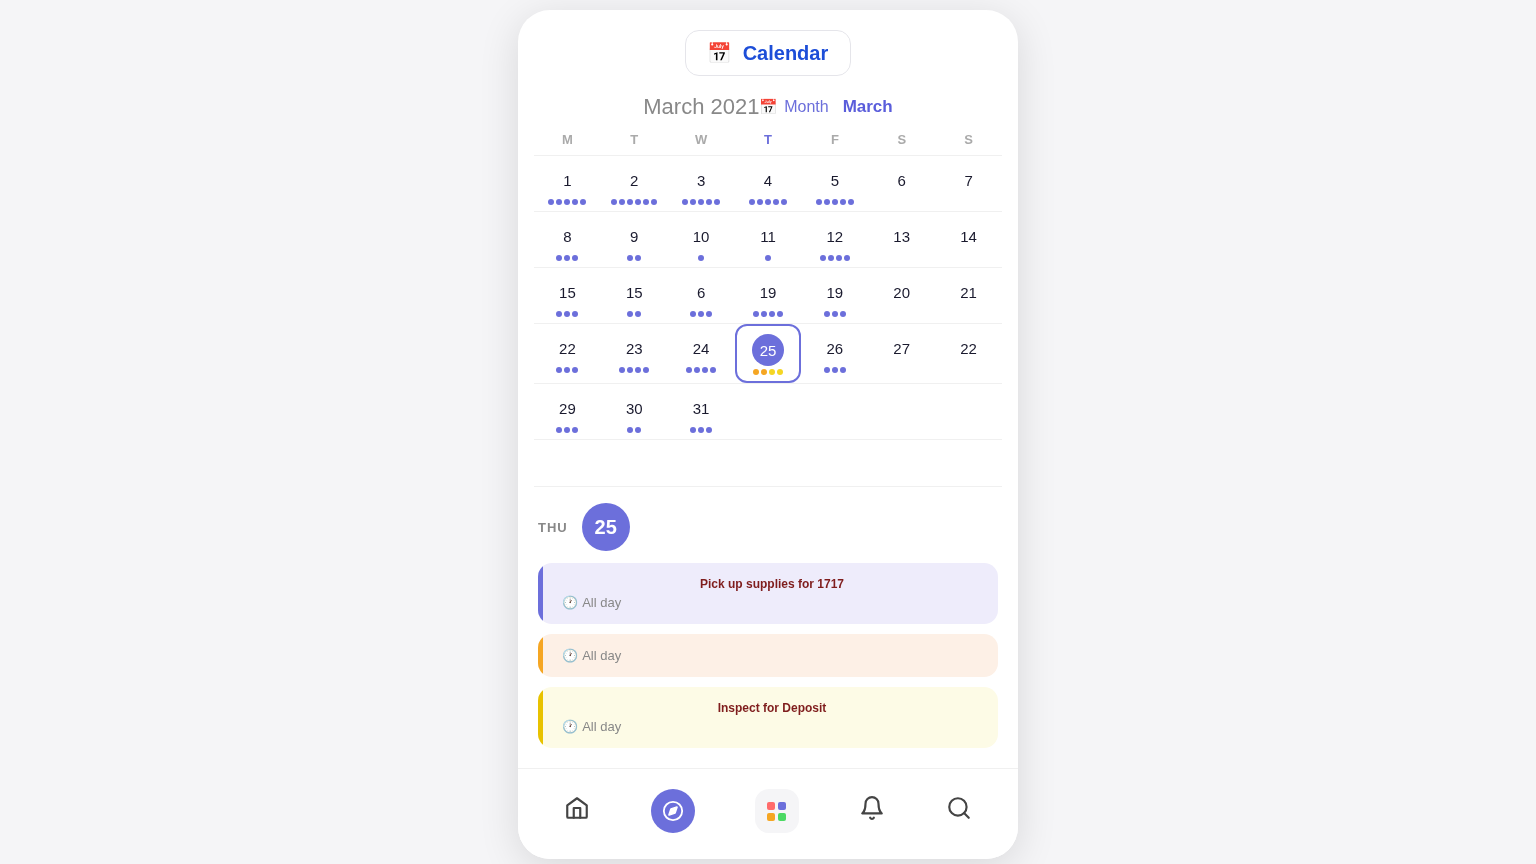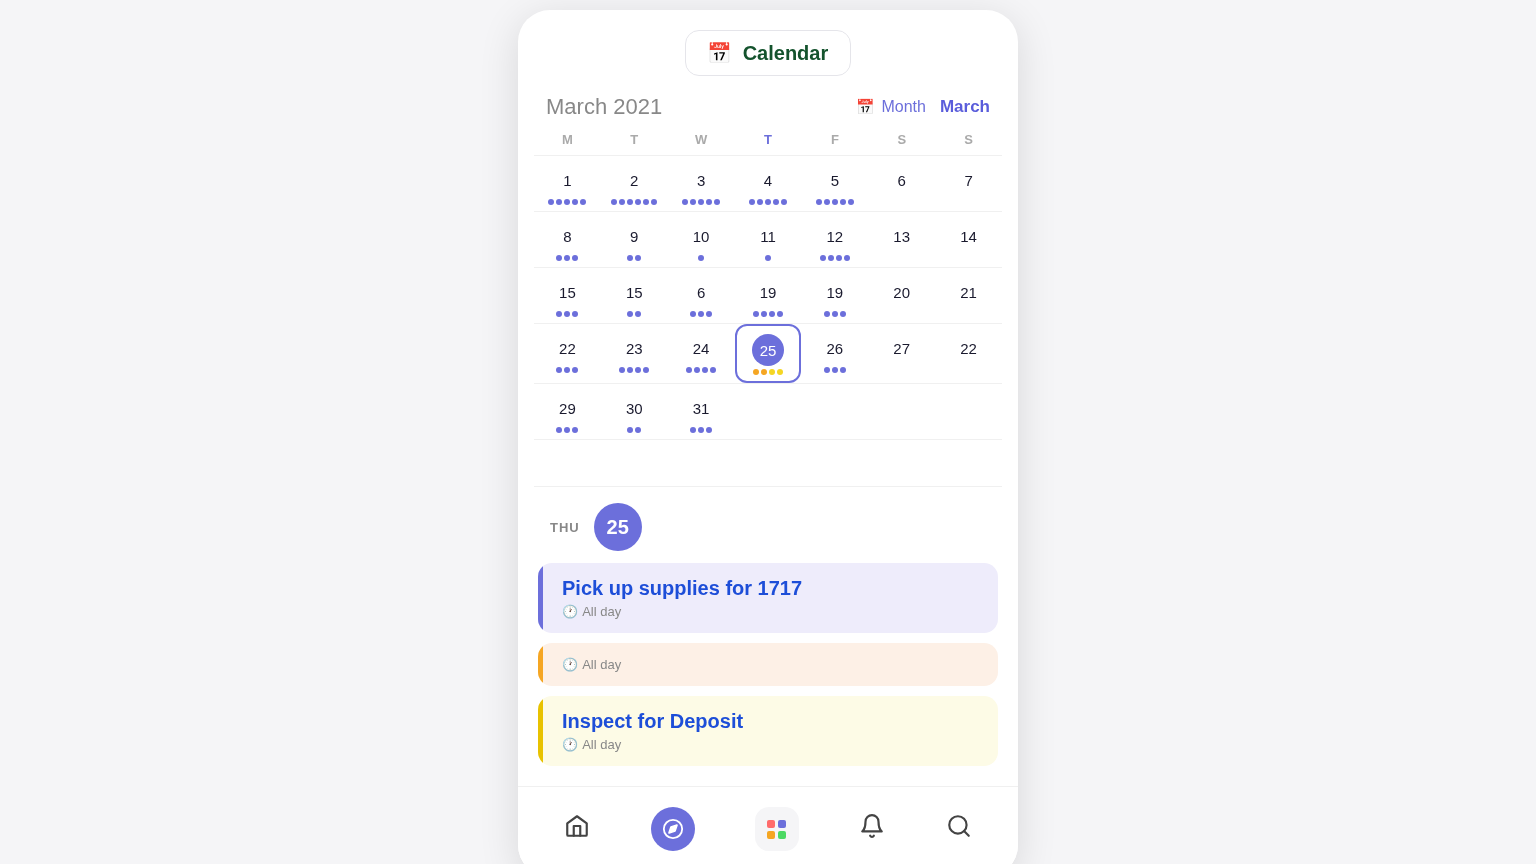--- a/index.html
+++ b/index.html
@@ -38,27 +38,27 @@
       padding: 10px 22px;
       cursor: pointer;
     }
     .calendar-icon {
       color: #6c6fdb;
       font-size: 20px;
     }
     .calendar-title-text {
       font-size: 20px;
       font-weight: 600;
-      color: #14532d;
+      color: #1d4ed8;
     }
 
     
     .month-nav {
       display: flex;
-      justify-content: space-between;
+      justify-content: center;
       align-items: center;
       padding: 10px 28px 6px;
     }
     .month-year {
       font-size: 22px;
       font-weight: 700;
       color: #1a1a2e;
     }
     .month-year span {
       font-weight: 400;
@@ -174,21 +174,20 @@
 
     
     .events-section {
       padding: 16px 20px 10px;
     }
     .date-label-row {
       display: flex;
       align-items: center;
       gap: 14px;
       margin-bottom: 12px;
-      margin-left: 12px;
     }
     .date-circle {
       width: 48px;
       height: 48px;
       background: #6c6fdb;
       border-radius: 50%;
       display: flex;
       align-items: center;
       justify-content: center;
       color: #fff;
@@ -233,25 +232,26 @@
       background: #f5a623;
     }
     .event-card.yellow {
       background: #fdfbe6;
       border-radius: 14px;
     }
     .event-card.yellow::before {
       background: #e8c200;
     }
     .event-title {
-      font-size: 20px;
+      font-size: 12px;
       font-weight: 700;
-      color: #1d4ed8;
+      color: #7f1d1d;
       margin-bottom: 4px;
       padding-left: 8px;
+      text-align: center;
     }
     .event-time {
       font-size: 13px;
       color: #888;
       display: flex;
       align-items: center;
       gap: 4px;
       padding-left: 8px;
     }
     .clock-icon-sm {

